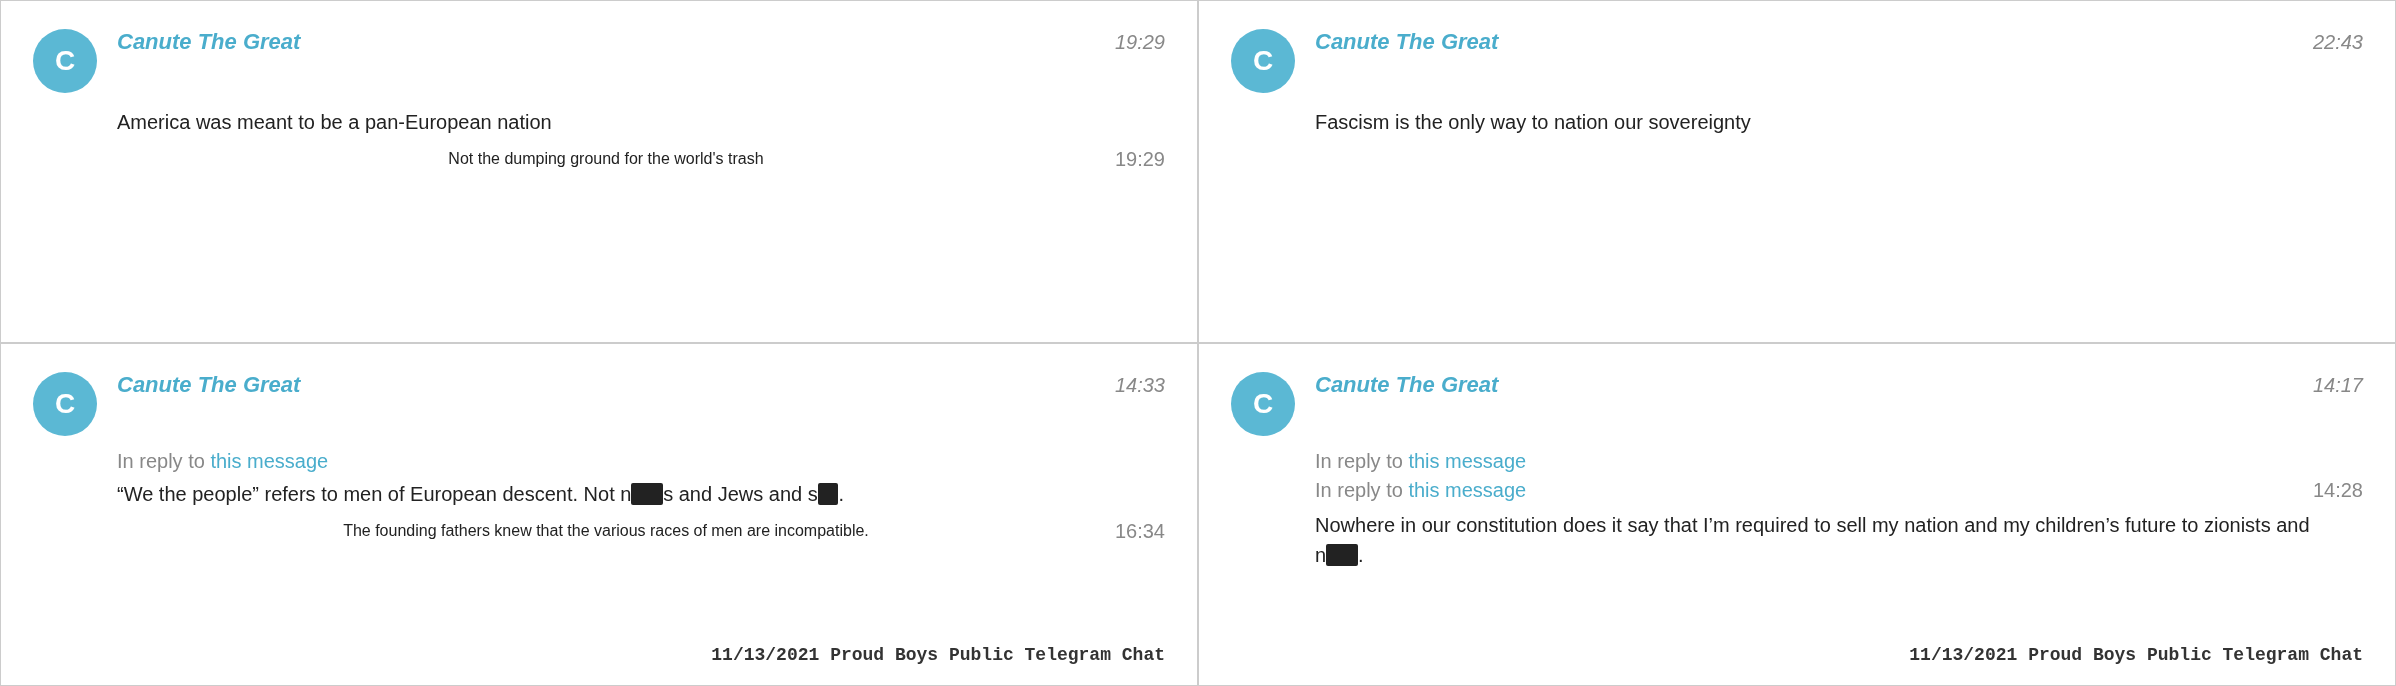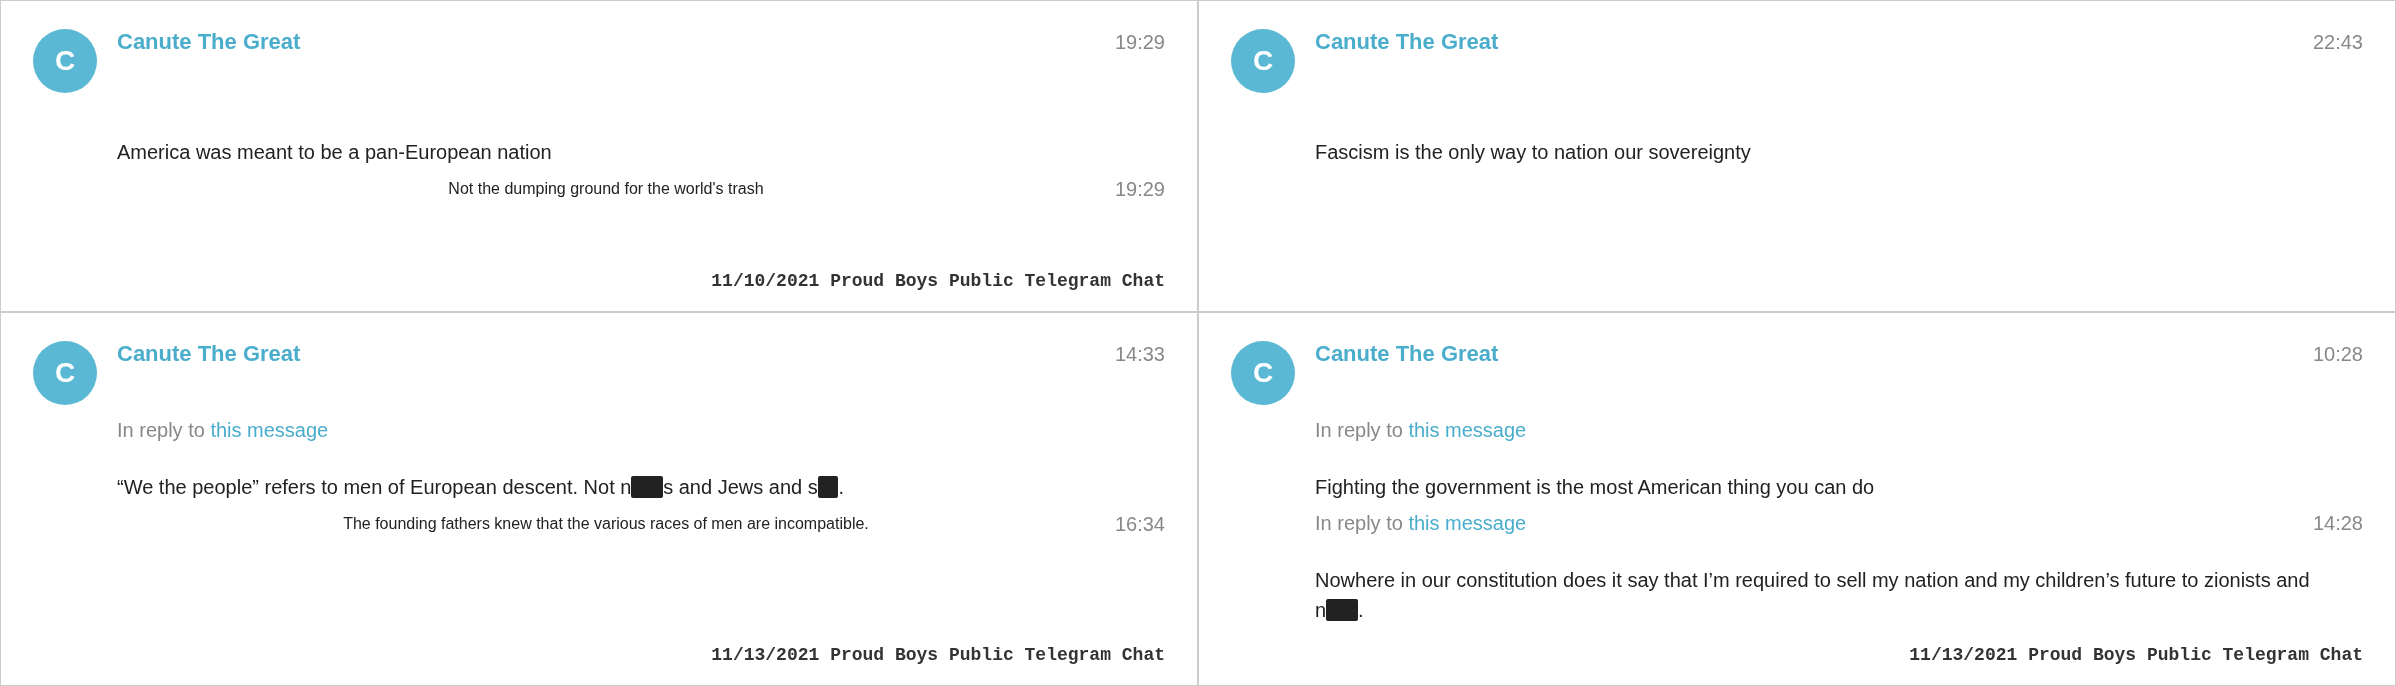--- a/index.html
+++ b/index.html
@@ -39,20 +39,21 @@
       align-items: center;
       justify-content: center;
       color: #fff;
       font-size: 28px;
       font-weight: bold;
       flex-shrink: 0;
       margin-right: 20px;
     }
     .header-content {
       flex: 1;
+      font-style: italic;
     }
     .sender-name {
       color: #4aadcc;
       font-size: 22px;
       font-weight: bold;
       margin-bottom: 4px;
     }
     .timestamp-right {
       color: #888;
       font-size: 20px;
@@ -67,21 +68,20 @@
     }
     .message-body {
       margin-left: 84px;
       flex: 1;
     }
     .message-text {
       font-size: 20px;
       color: #222;
       line-height: 1.5;
       margin-bottom: 10px;
-      margin-top: 30px;
     }
     .message-row {
       display: flex;
       justify-content: space-between;
       align-items: flex-end;
       margin-bottom: 8px;
     }
     .message-text-inline {
       font-size: 16px;
       color: #222;
@@ -138,21 +138,20 @@
         </div>
       </div>
     </div>
     <div class="message-body">
       <div class="message-text">America was meant to be a pan-European nation</div>
       <div class="message-row">
         <span class="message-text-inline">Not the dumping ground for the world's trash</span>
         <span class="timestamp-inline">19:29</span>
       </div>
     </div>
-    <div class="footer">11/10/2021 Proud Boys Public Telegram Chat</div>
   </div>
 
   <div class="card">
     <div class="card-header">
       <div class="avatar">C</div>
       <div class="header-content">
         <div class="header-row">
           <span class="sender-name">Canute The Great</span>
           <span class="timestamp-right">22:43</span>
         </div>
@@ -185,27 +184,26 @@
     </div>
     <div class="footer">11/13/2021 Proud Boys Public Telegram Chat</div>
   </div>
 
   <div class="card">
     <div class="card-header">
       <div class="avatar">C</div>
       <div class="header-content">
         <div class="header-row">
           <span class="sender-name">Canute The Great</span>
-          <span class="timestamp-right">10:28</span>
+          <span class="timestamp-right">14:17</span>
         </div>
       </div>
     </div>
     <div class="message-body">
       <div class="reply-label">In reply to <span class="reply-link">this message</span></div>
-      <div class="message-text spacer">Fighting the government is the most American thing you can do</div>
       <div class="message-row" style="margin-bottom:8px;">
         <span class="reply-label" style="margin-bottom:0;">In reply to <span class="reply-link">this message</span></span>
         <span class="timestamp-inline">14:28</span>
       </div>
       <div class="message-text">
         Nowhere in our constitution does it say that I’m required to sell my nation and my children’s future to zionists and n<span class="redacted">&nbsp;&nbsp;&nbsp;&nbsp;&nbsp;</span>.
       </div>
     </div>
     <div class="footer">11/13/2021 Proud Boys Public Telegram Chat</div>
   </div>

